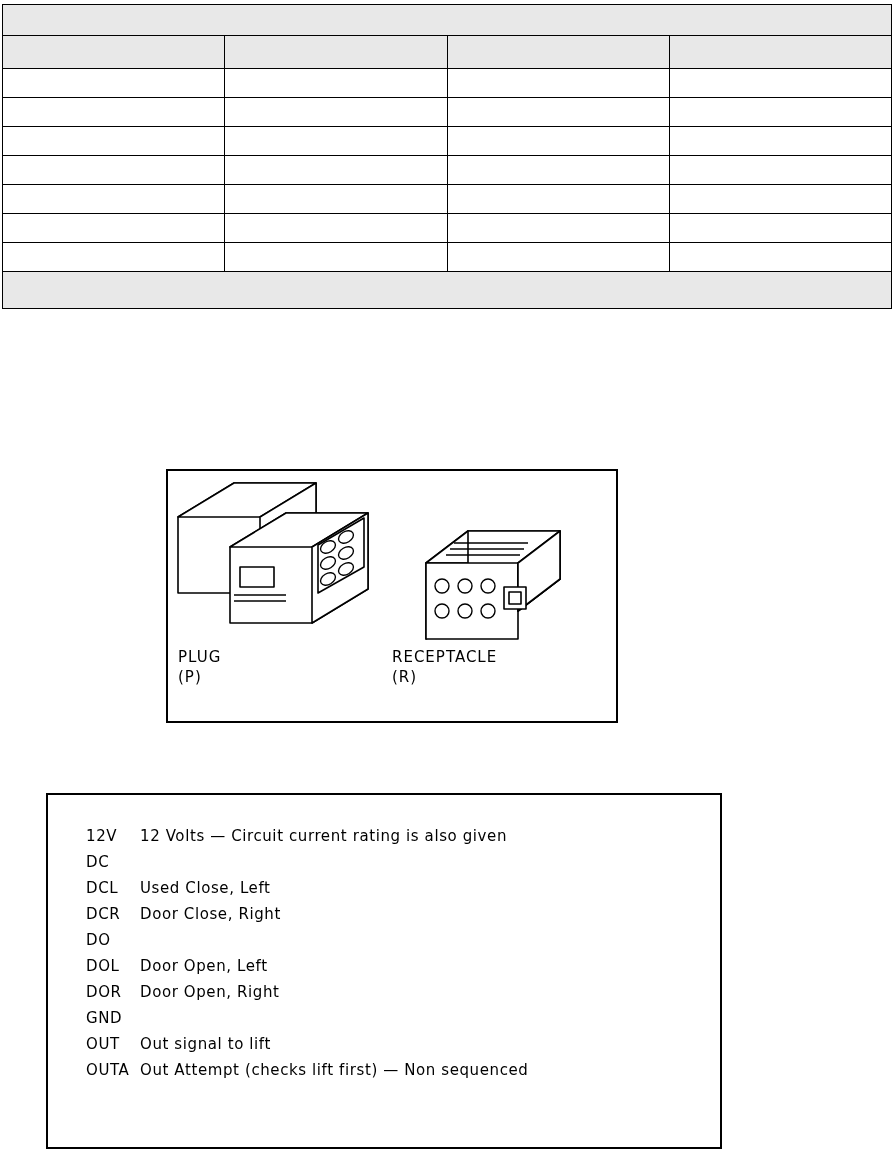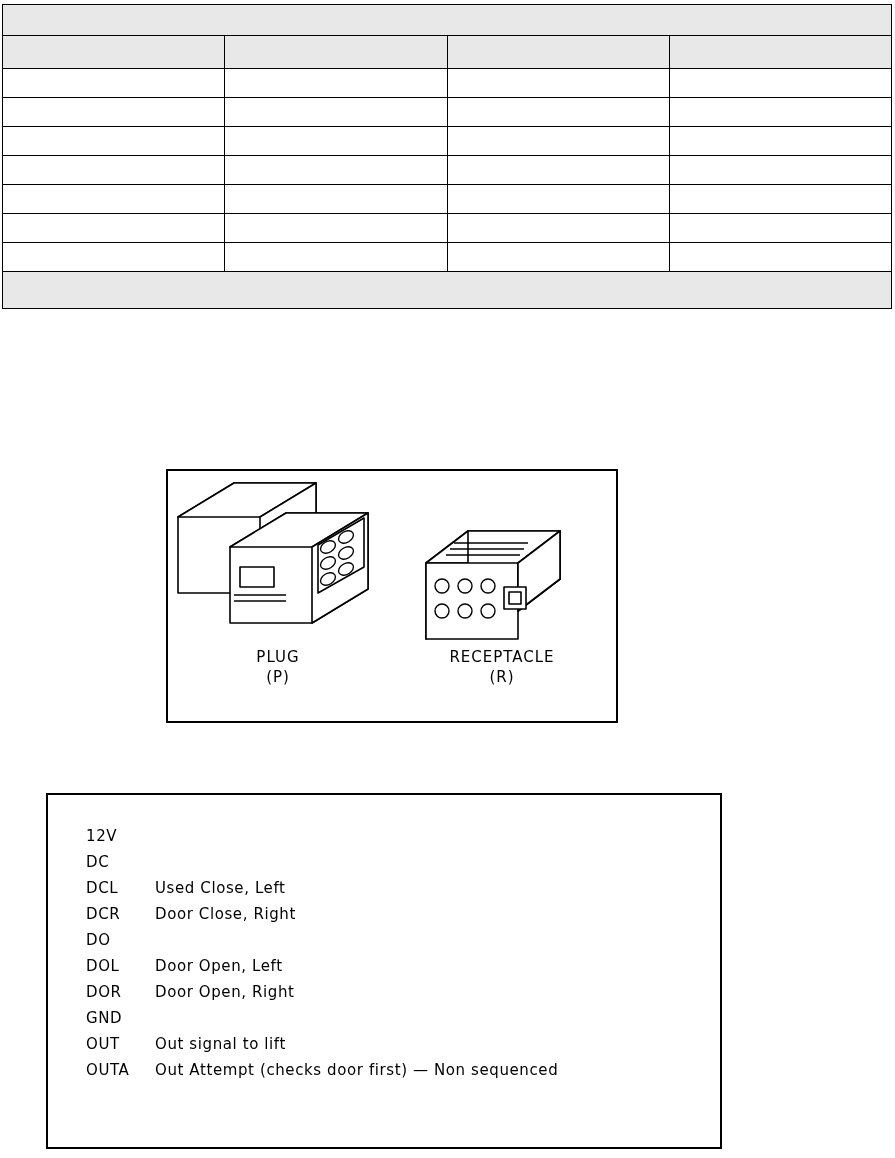--- a/index.html
+++ b/index.html
@@ -57,21 +57,21 @@
     width: 448px;
     height: 250px;
     border: 2px solid #000000;
     background: #ffffff;
   }
   #connector-figure svg {
     display: block;
   }
   .fig-caption {
     position: absolute;
-    text-align: center;
+    text-align: left;
     font-family: "DejaVu Sans", sans-serif;
     font-size: 15px;
     letter-spacing: 1px;
     line-height: 20px;
   }
   #plug-caption {
     left: 10px;
     top: 176px;
     width: 200px;
   }
@@ -97,21 +97,20 @@
     padding: 28px 0 0 0;
     list-style: none;
   }
   #legend-list li {
     display: flex;
     font-family: "DejaVu Sans", sans-serif;
     font-size: 15px;
     line-height: 26px;
     letter-spacing: 0.6px;
     white-space: nowrap;
-    gap: 15px;
   }
   .legend-abbr {
     width: 92px;
     flex: 0 0 92px;
     padding-left: 38px;
     box-sizing: border-box;
   }
   .legend-desc {
     flex: 1 1 auto;
   }
@@ -238,20 +237,21 @@
   <div class="fig-caption" id="receptacle-caption">
     <div>RECEPTACLE</div>
     <div>(R)</div>
   </div>
 </div>
 
 <div id="legend-box">
   <ul id="legend-list">
       <li>
         <span class="legend-abbr">12V</span>
+        <span class="legend-desc">12 Volts — Circuit current rating is also given</span>
       </li>
       <li>
         <span class="legend-abbr">DC</span>
       </li>
       <li>
         <span class="legend-abbr">DCL</span>
         <span class="legend-desc">Used Close, Left</span>
       </li>
       <li>
         <span class="legend-abbr">DCR</span>
@@ -270,16 +270,16 @@
       </li>
       <li>
         <span class="legend-abbr">GND</span>
       </li>
       <li>
         <span class="legend-abbr">OUT</span>
         <span class="legend-desc">Out signal to lift</span>
       </li>
       <li>
         <span class="legend-abbr">OUTA</span>
-        <span class="legend-desc">Out Attempt (checks door first) — Non sequenced</span>
+        <span class="legend-desc">Out Attempt (checks lift first) — Non sequenced</span>
       </li>
     </ul>
 </div>
 
 </body></html>

